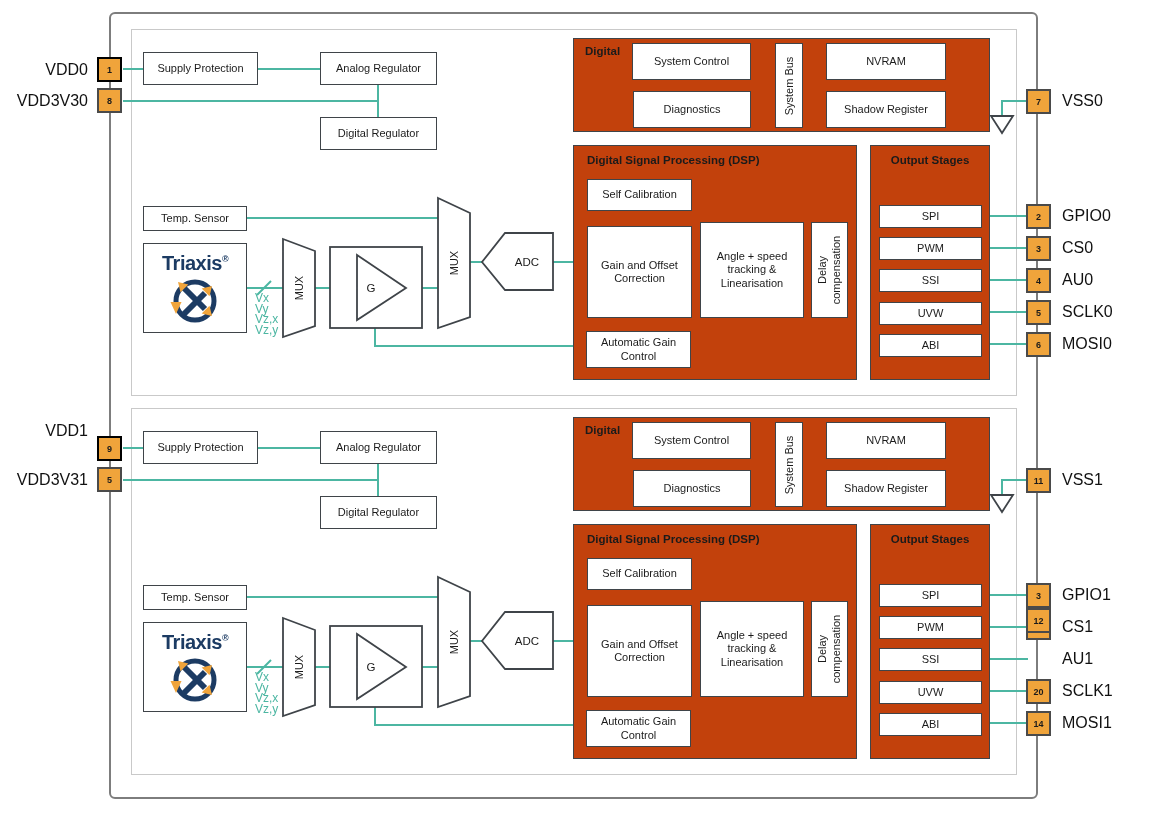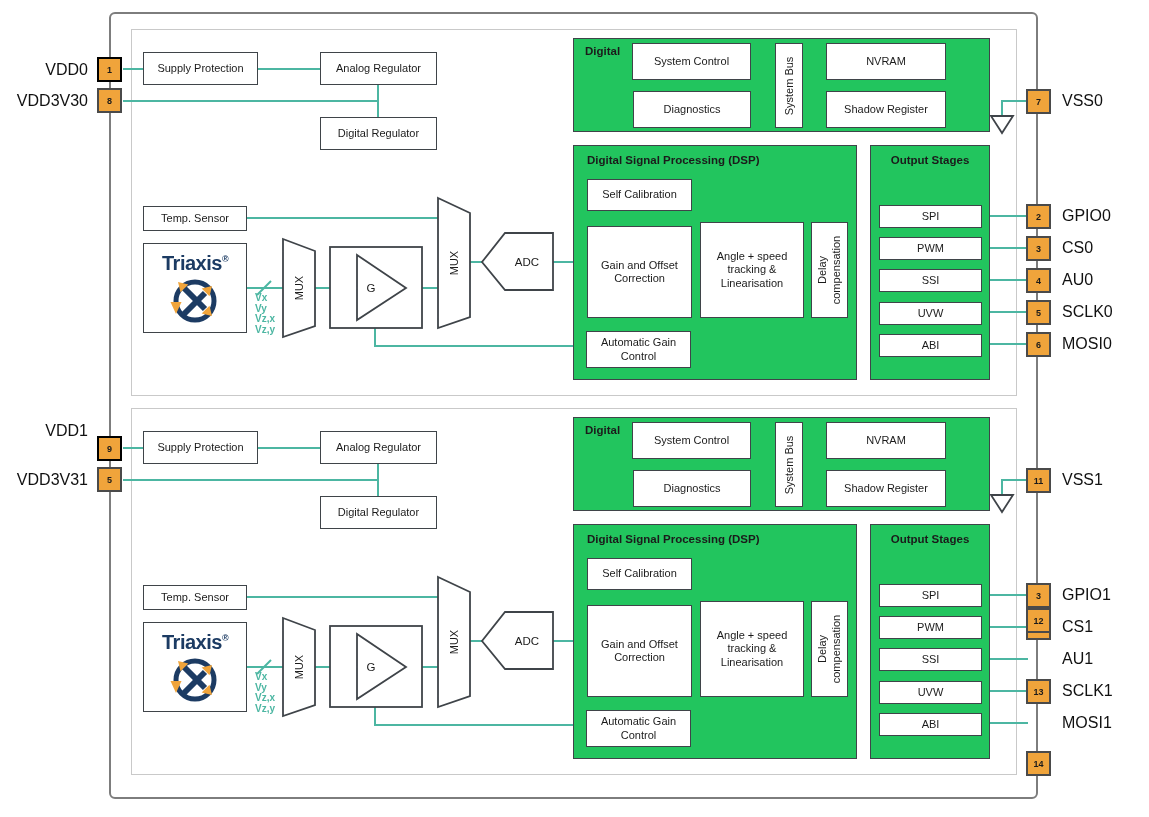--- a/index.html
+++ b/index.html
@@ -7,29 +7,29 @@
   #stage{position:relative;width:1149px;height:817px;background:#fff;overflow:hidden;}
   .chip{position:absolute;left:109px;top:12px;width:929px;height:787px;border:2px solid #7d7d7d;border-radius:6px;box-sizing:border-box;}
   .dieframe{position:absolute;left:131px;width:886px;height:367px;border:1px solid #c9c9c9;box-sizing:border-box;}
   .wires{position:absolute;left:0;top:0;pointer-events:none;}
   .w{stroke:#4cb6a2;stroke-width:2;fill:none;}
   .shape{fill:#ffffff;stroke:#3f4449;stroke-width:1.8;}
   .die-content{position:absolute;left:131px;width:886px;height:367px;}
   .box{position:absolute;background:#fff;border:1.5px solid #3f4449;box-sizing:border-box;
        display:flex;align-items:center;justify-content:center;text-align:center;
        font-size:11px;line-height:1.2;color:#1b1b1b;padding:1px 3px;}
-  .block{position:absolute;background:#22c55e;border:1.8px solid #3f4449;box-sizing:border-box;}
+  .block{position:absolute;background:#c2410c;border:1.8px solid #3f4449;box-sizing:border-box;}
   .btitle{position:absolute;font-size:11.5px;font-weight:600;color:#1b1b1b;white-space:nowrap;}
   .vlabel{position:absolute;display:flex;align-items:center;justify-content:center;
           transform:rotate(-90deg);font-size:11px;color:#1b1b1b;white-space:nowrap;}
   .vlabel2{position:absolute;display:flex;flex-direction:column;align-items:center;justify-content:center;
            transform:rotate(-90deg);font-size:11px;line-height:1.25;color:#1b1b1b;text-align:center;}
   .plain{position:absolute;display:flex;align-items:center;justify-content:center;
          font-size:11.5px;color:#1b1b1b;}
-  .signals{position:absolute;font-size:10px;line-height:10.5px;color:#4cb6a2;font-weight:700;}
+  .signals{position:absolute;font-size:12px;line-height:10.5px;color:#4cb6a2;font-weight:400;}
   .pin{position:absolute;width:25px;height:25px;background:#f0a43b;border:2px solid #4a4a4a;
        box-sizing:border-box;display:flex;align-items:center;justify-content:center;
        font-size:9px;font-weight:700;color:#1b1b1b;}
   .pin-bold{border:2.5px solid #000;}
   .plabel{position:absolute;height:20px;line-height:20px;font-size:16px;color:#111;white-space:nowrap;}
   .plabel.left{left:6px;width:82px;text-align:right;}
   .plabel.right{left:1062px;width:90px;text-align:left;}
   .tx-brand{font-weight:700;font-size:20px;color:#1c3b63;letter-spacing:-0.5px;line-height:20px;margin-top:2px;}
   .tx-brand sup{font-size:9px;font-weight:700;}
   .triaxis{flex-direction:column;padding:2px 0;}
@@ -257,23 +257,23 @@
   <div class="pin" style="left:1026px;top:583px">
       <span>3</span>
     </div>
   <div class="pin" style="left:1026px;top:615px">
       <span>15</span>
     </div>
   <div class="pin" style="left:1026px;top:608px">
       <span>12</span>
     </div>
   <div class="pin" style="left:1026px;top:679px">
-      <span>13</span>
-    </div>
-  <div class="pin" style="left:1026px;top:751px">
+      <span>20</span>
+    </div>
+  <div class="pin" style="left:1026px;top:711px">
       <span>14</span>
     </div>
   <div class="plabel right" style="top:470px">VSS1</div>
   <div class="plabel right" style="top:585px">GPIO1</div>
   <div class="plabel right" style="top:617px">CS1</div>
   <div class="plabel right" style="top:649px">AU1</div>
   <div class="plabel right" style="top:681px">SCLK1</div>
   <div class="plabel right" style="top:713px">MOSI1</div>
 
 </div>

